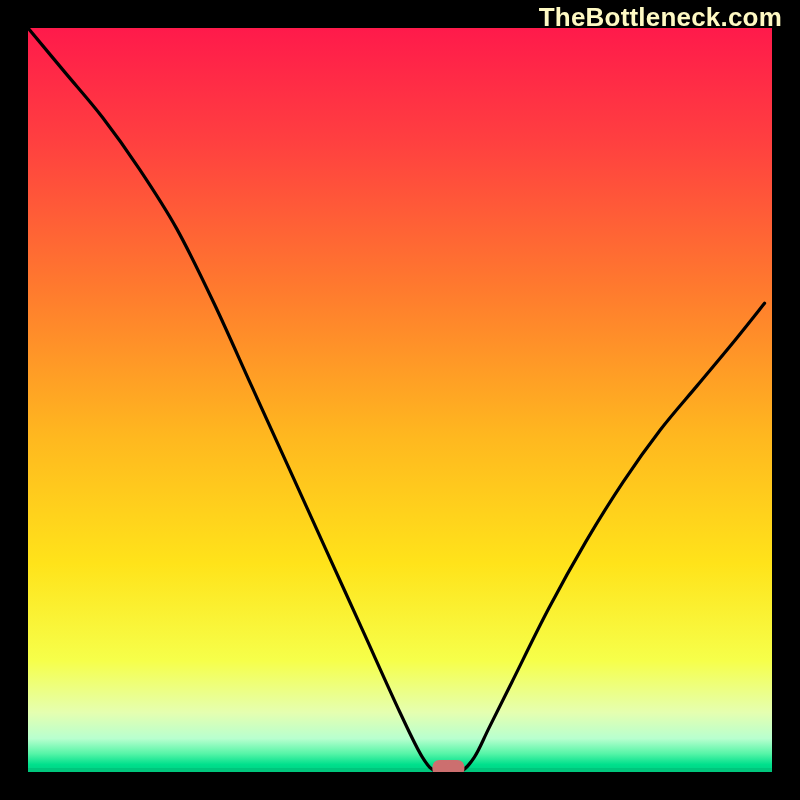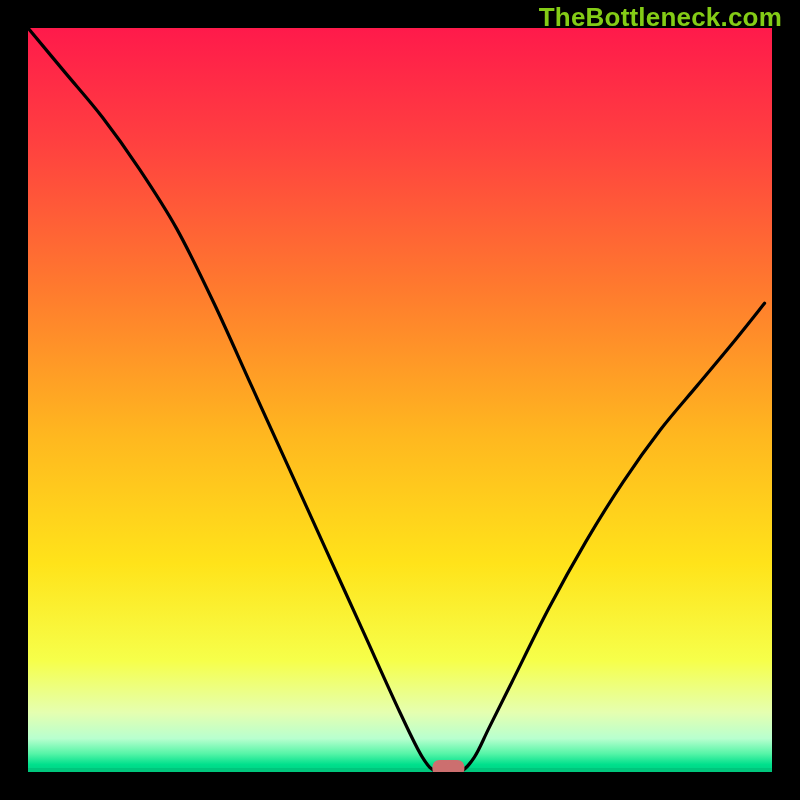--- a/index.html
+++ b/index.html
@@ -16,21 +16,21 @@
     width: 800px;
     height: 800px;
     background: #000;
   }
   .watermark {
     position: absolute;
     top: 2px;
     right: 18px;
     font-size: 26px;
     font-weight: 600;
-    color: #84cc16;
+    color: #fef9c3;
     letter-spacing: 0.2px;
     z-index: 10;
   }
   .plot {
     position: absolute;
     left: 28px;
     top: 28px;
     width: 744px;
     height: 744px;
     box-sizing: border-box;

